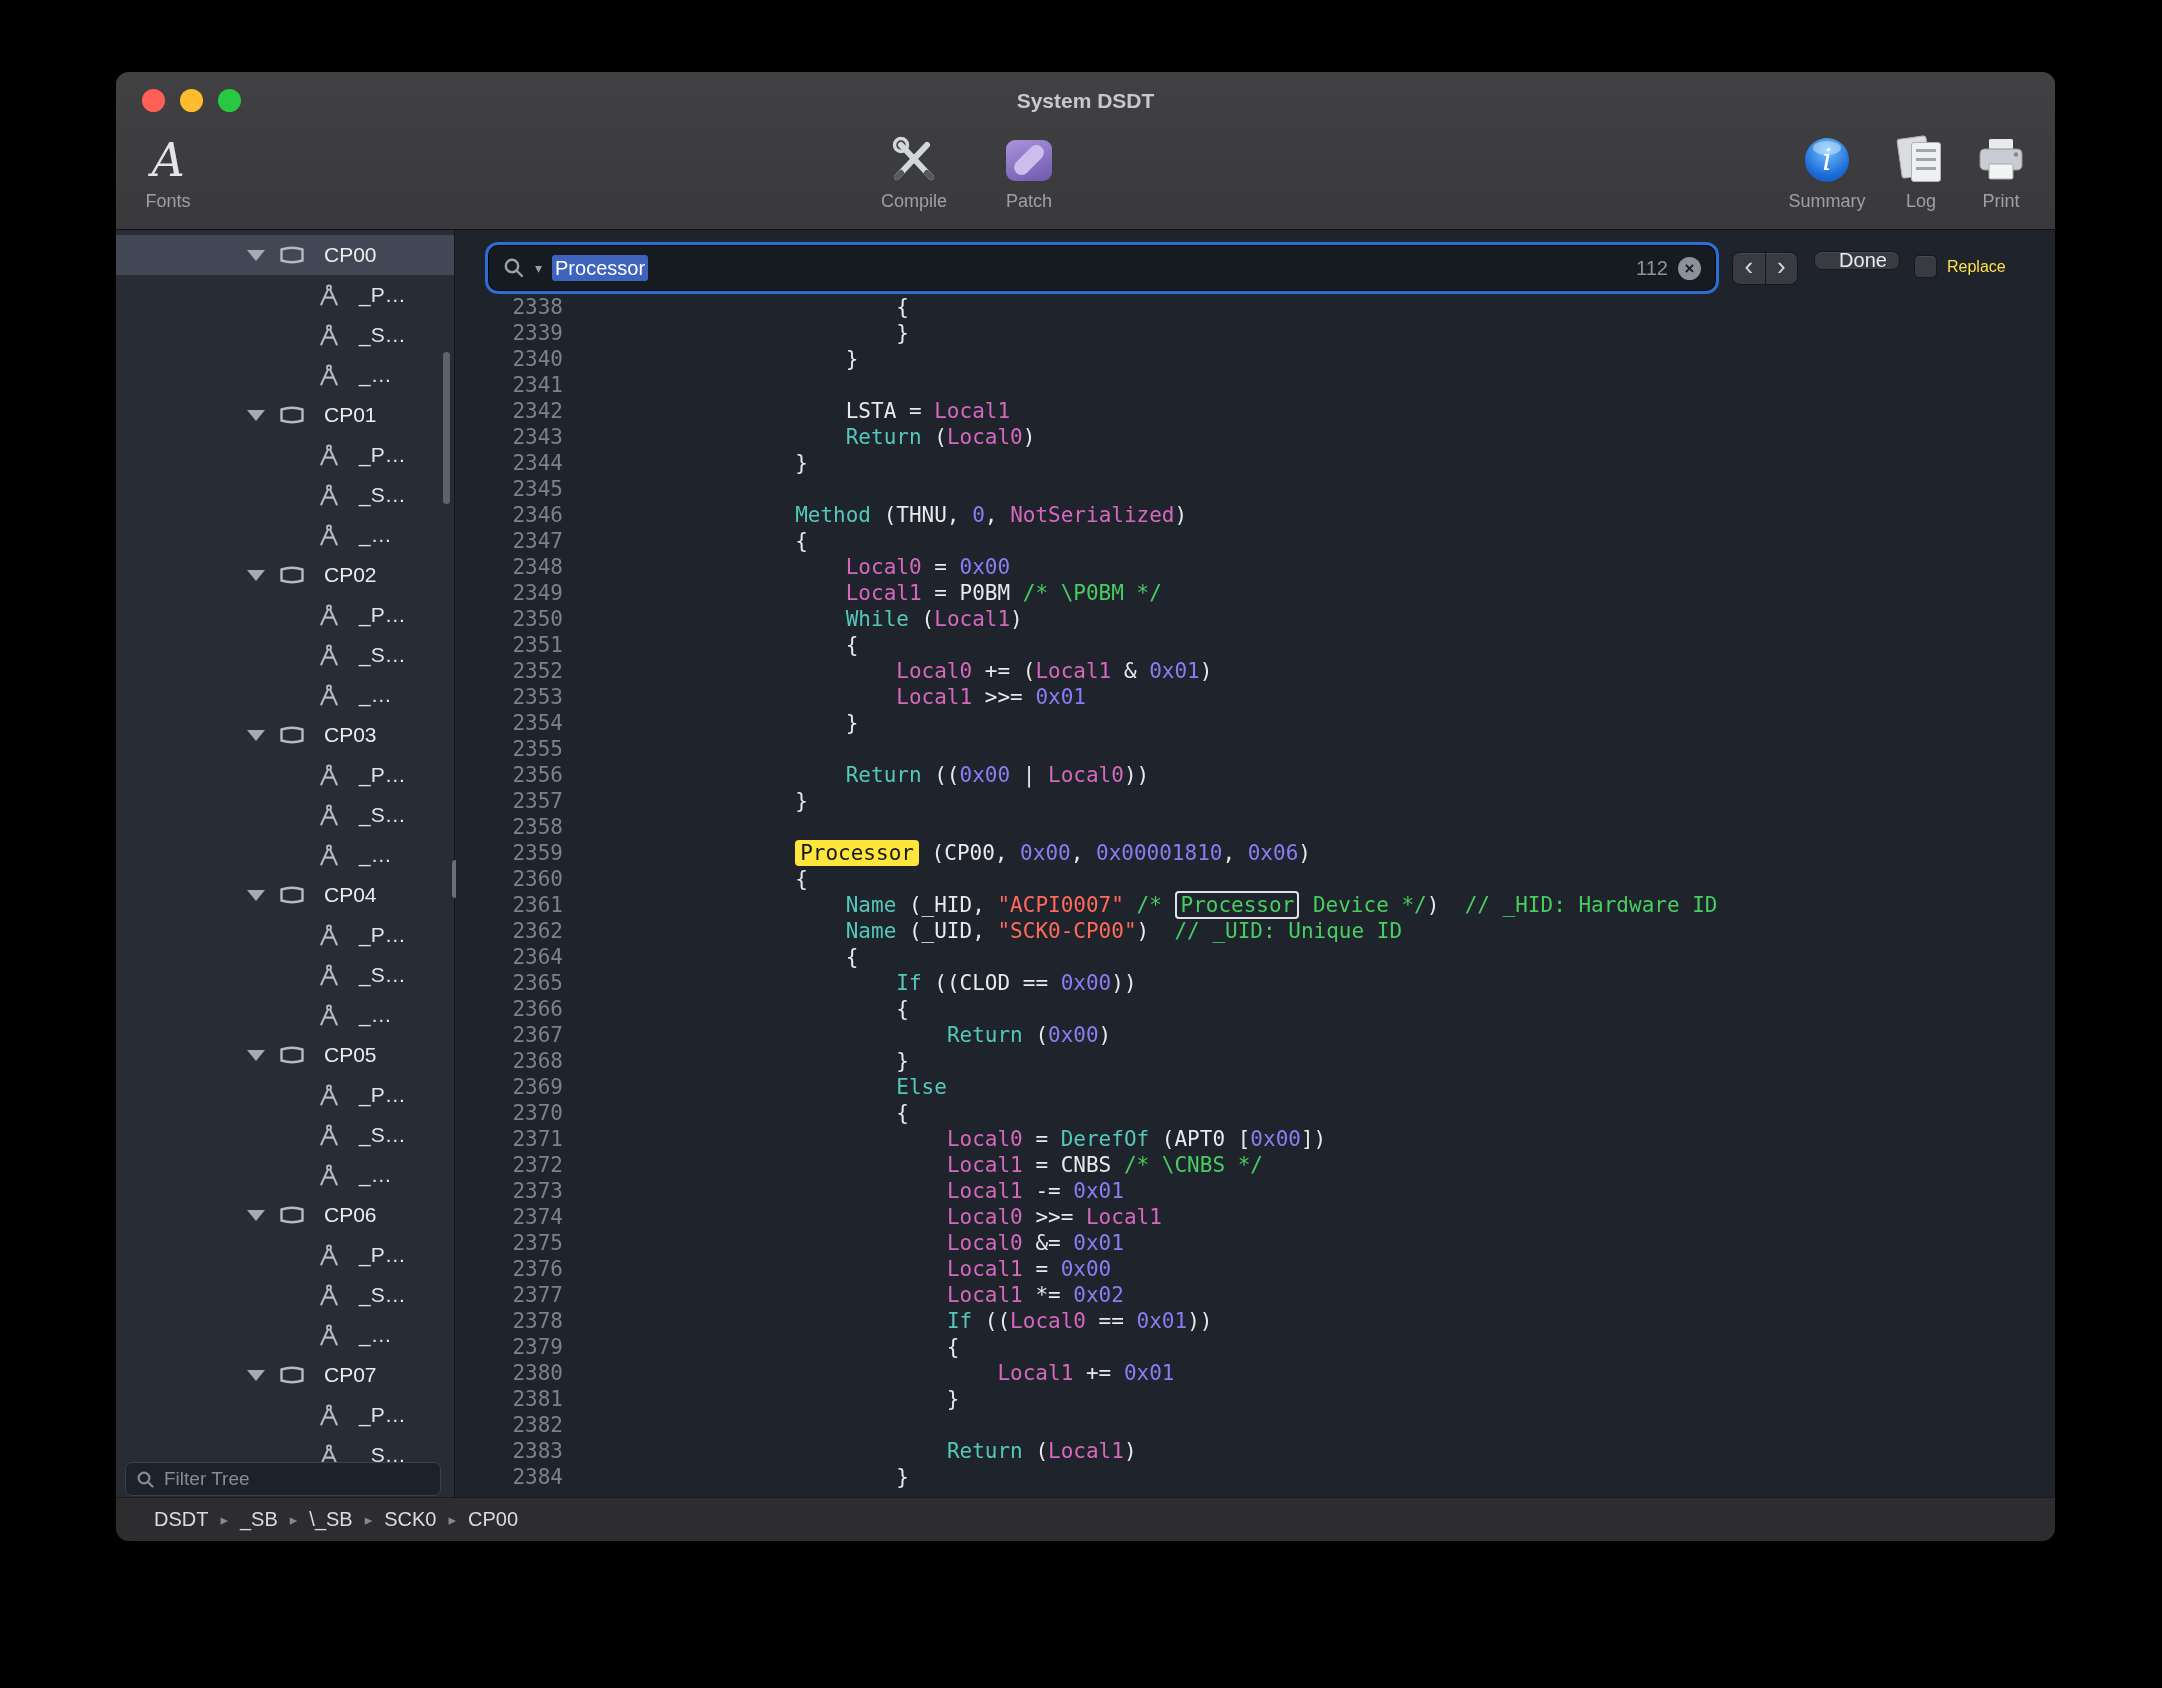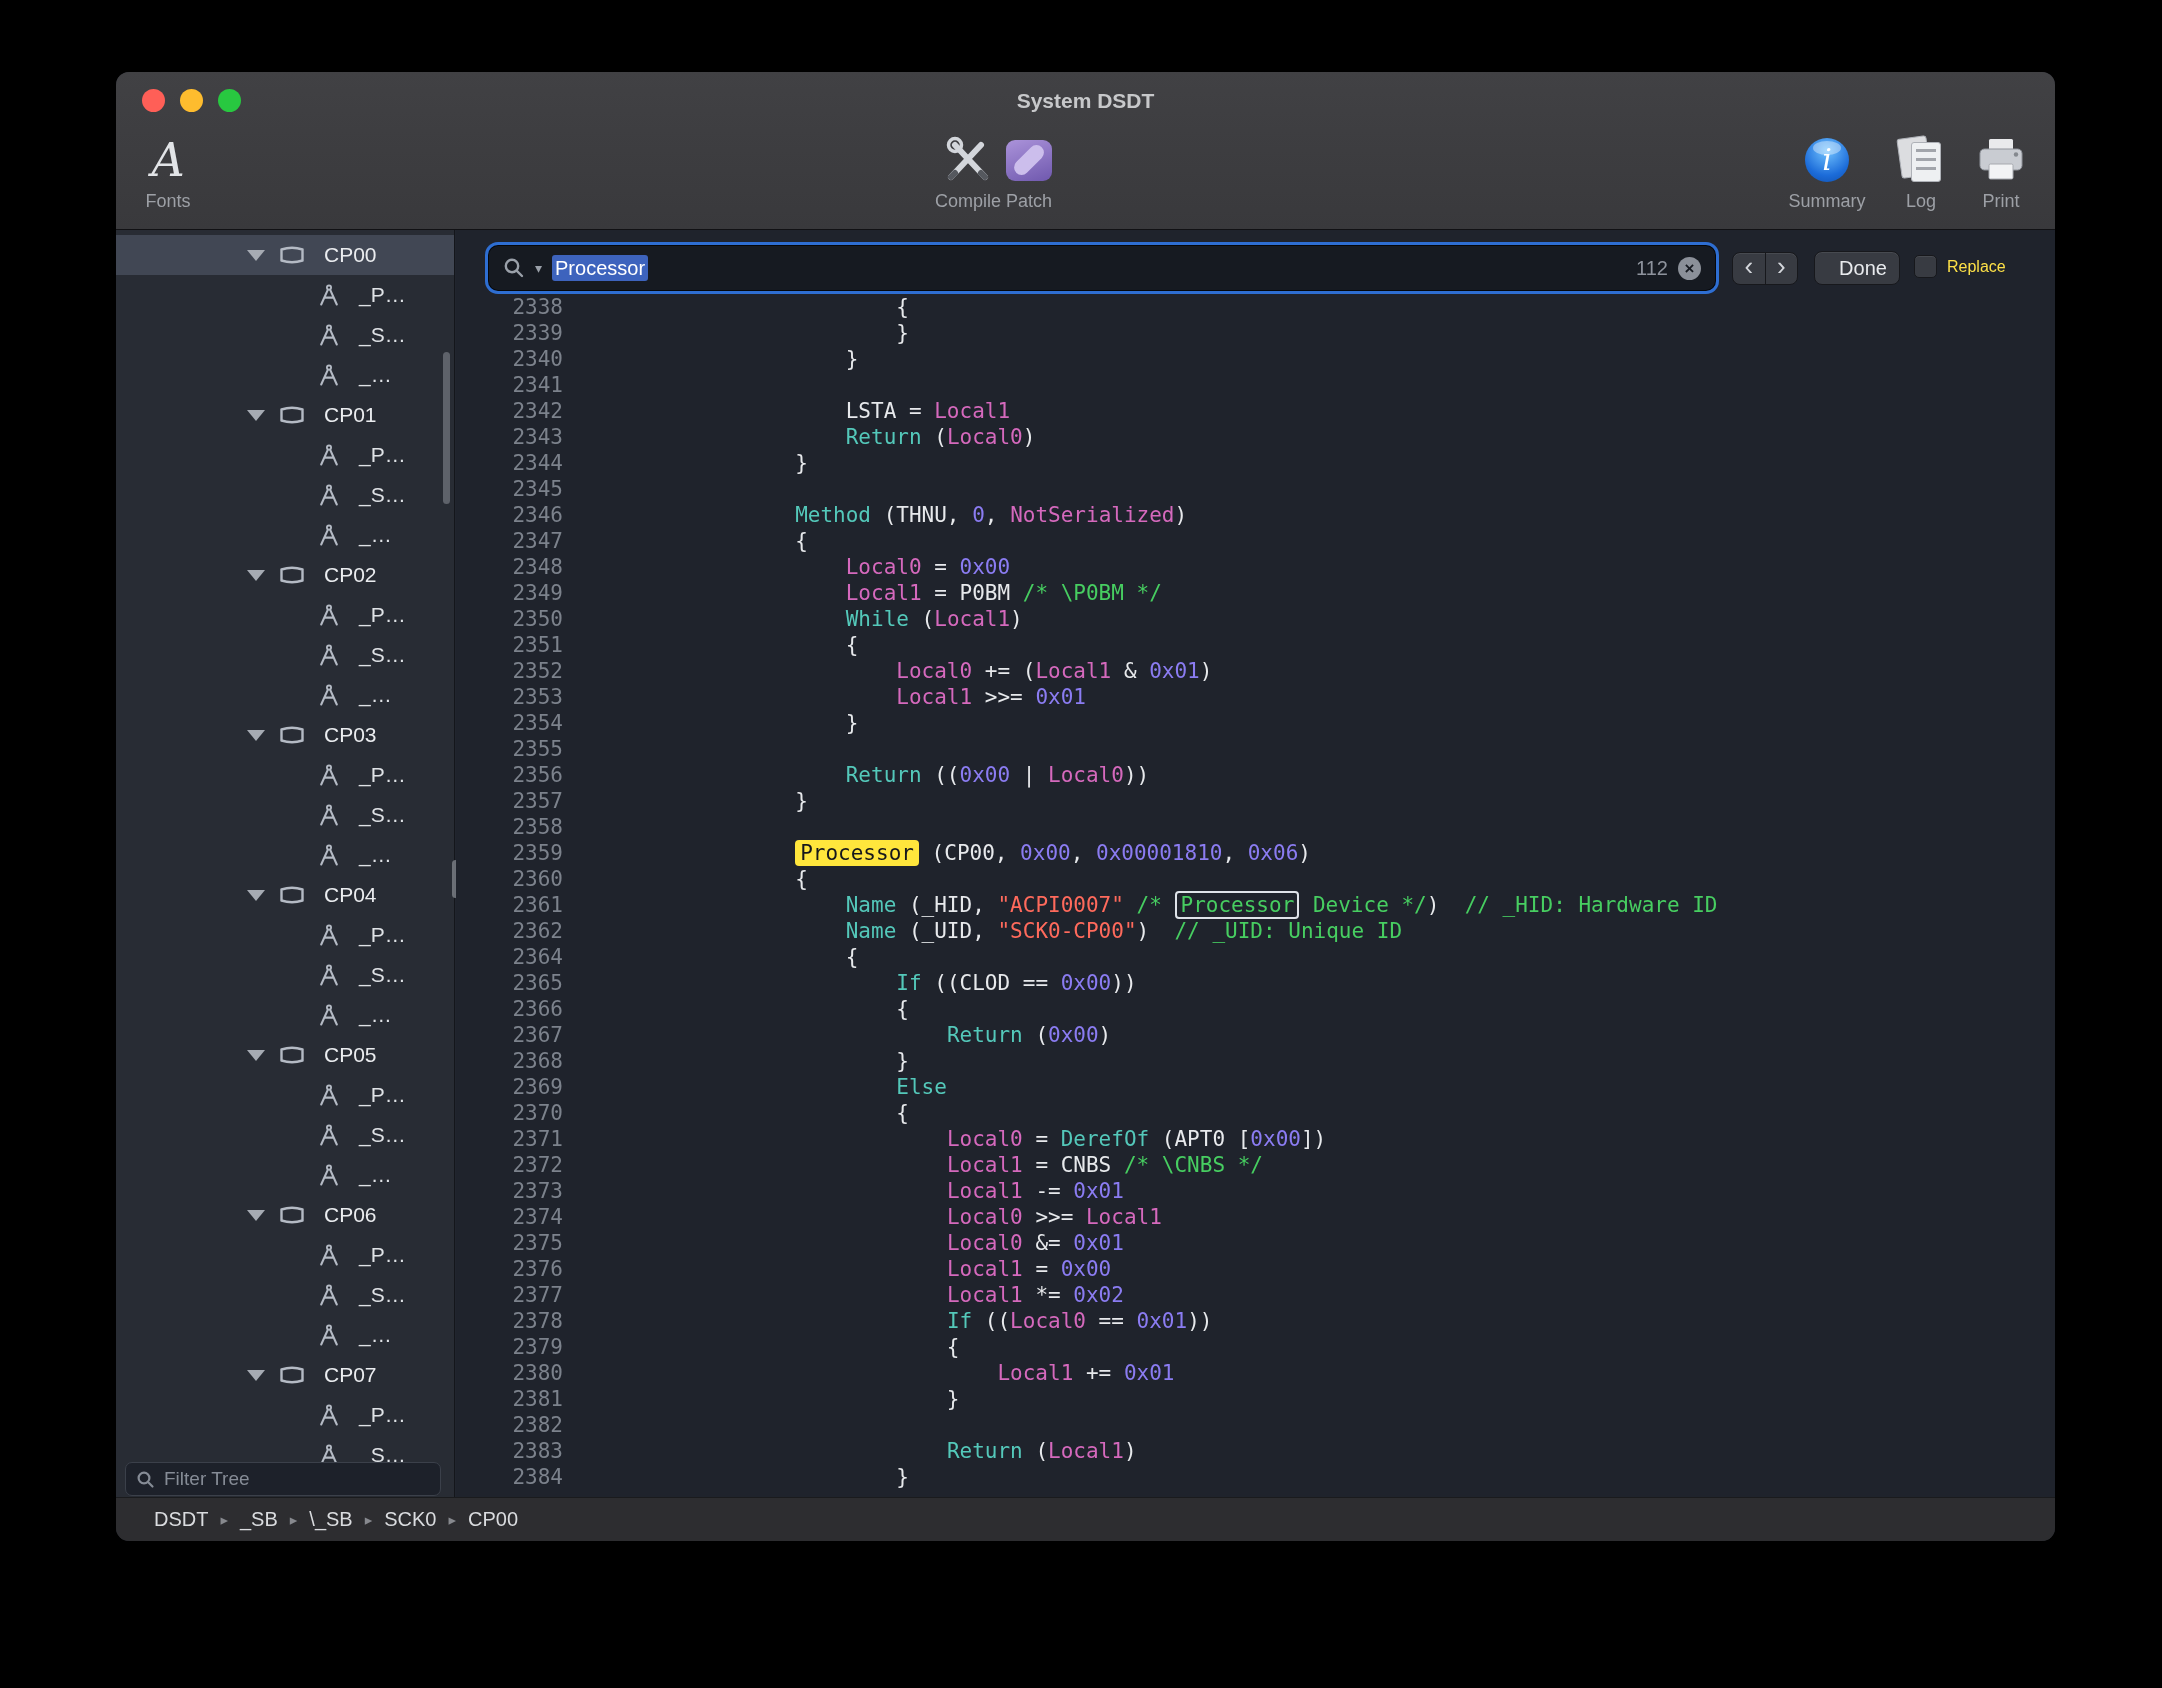--- a/index.html
+++ b/index.html
@@ -102,21 +102,21 @@
   .ff-count { margin-left:auto; color:#8e939d; font-size:20px; }
   .ff-clear { width:23px; height:23px; border-radius:50%; background:#8b9099; color:#161a21;
     font-size:17px; line-height:23px; text-align:center; font-weight:700; }
 
   .navseg { position:absolute; left:1276px; top:22px; width:66px; height:33px;
     background:#383b42; border:1px solid #17181c; border-radius:8px; display:flex;
     box-shadow:inset 0 1px 0 rgba(255,255,255,.08); overflow:hidden; }
   .navbtn { flex:1; display:flex; align-items:center; justify-content:center;
     color:#d4d7dc; font-size:26px; padding-bottom:4px; }
   .navbtn + .navbtn { border-left:1px solid #17181c; }
-  .donebtn { position:absolute; left:1358px; top:21px; width:86px; height:34px;
+  .donebtn { position:absolute; left:1358px; top:21px; width:86px; height:19px;
     background:#383b42; border:1px solid #17181c; border-radius:8px; color:#e9ebee;
     font-size:20px; display:flex; align-items:center; justify-content:center;
     box-shadow:inset 0 1px 0 rgba(255,255,255,.08);padding-left:12px; }
   .repl { position:absolute; left:1458px; top:25px; display:flex; align-items:center; gap:10px; }
   .chk { width:23px; height:23px; border-radius:5px; background:#383b42;
     border:1px solid #17181c; box-shadow:inset 0 1px 0 rgba(255,255,255,.08); }
   .repl .rlab { color:#fde047; font-size:16px; }
 
   
   .statusbar { position:absolute; left:0; right:0; bottom:0; height:44px; background:#2d2d30;
@@ -138,21 +138,21 @@
         <div class="win-title">System DSDT</div>
       </div>
 
       <div class="titem" style="left:9px;">
         <div class="icwrap">
             <span class="fonts-a">A</span>
           </div>
         <span class="lab">Fonts</span>
       </div>
 
-      <div class="titem" style="left:809px;">
+      <div class="titem" style="left:755px;">
         <div class="icwrap">
           <span style="line-height:0;">
             <svg width="54" height="50" viewBox="0 0 54 50">
               <g stroke="#d3d6db" stroke-width="6" stroke-linecap="round">
                 <line x1="14" y1="10" x2="44" y2="42"></line>
                 <line x1="40" y1="10" x2="10" y2="42"></line>
               </g>
               <g stroke="#55585e" stroke-width="6" stroke-linecap="round">
                 <line x1="40" y1="38" x2="44" y2="42"></line>
                 <line x1="14" y1="38" x2="10" y2="42"></line>

